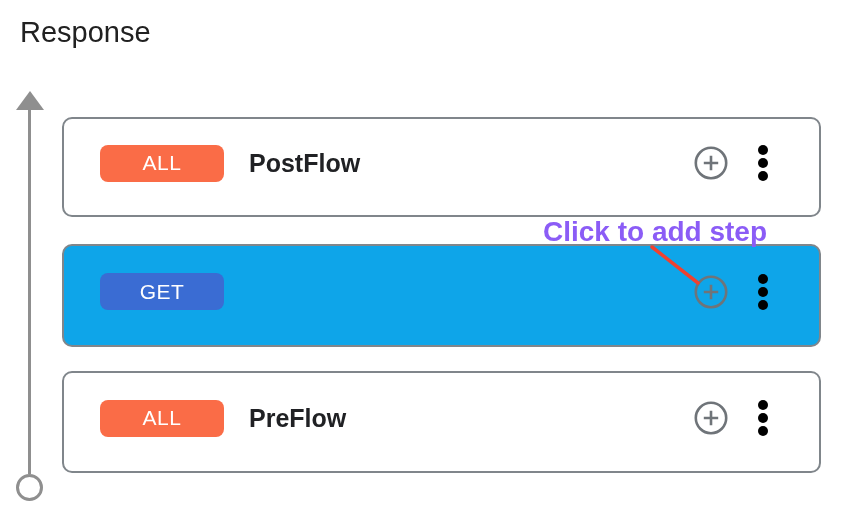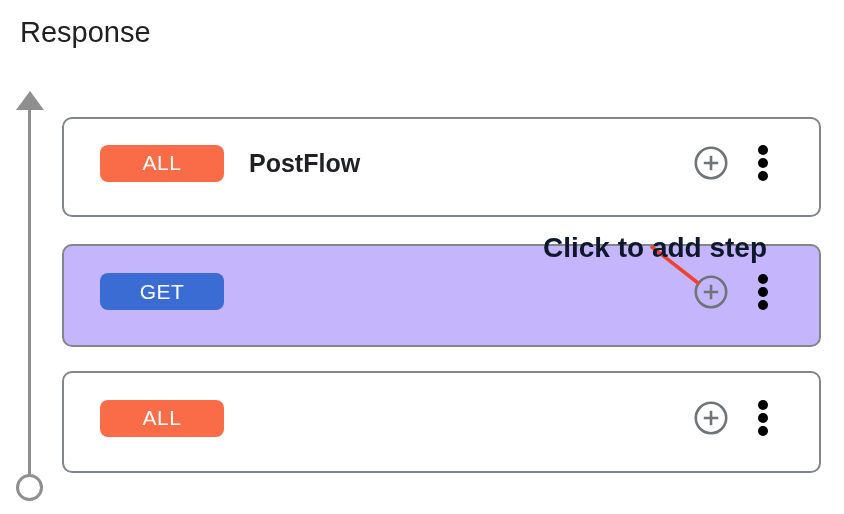--- a/index.html
+++ b/index.html
@@ -158,56 +158,57 @@
       <button class="icon-btn">
         <svg width="12" height="38" viewBox="0 0 12 38">
           <circle cx="6" cy="6" r="5"></circle>
             <circle cx="6" cy="19" r="5"></circle>
             <circle cx="6" cy="32" r="5"></circle>
         </svg>
       </button>
     </span>
   </div>
 
-  <div class="flow-card card-2" style="background: #c4b5fd; gap: 23px;">
+  <div class="flow-card card-2" style="background: #0ea5e9; gap: 23px;">
     <span class="method-badge" style="background: rgb(58, 108, 211);">GET</span>
     <span class="icon-group">
       <button class="icon-btn">
         <svg width="36" height="36" viewBox="0 0 36 36">
           <circle cx="18" cy="18" r="15.2" fill="none" stroke="currentColor" stroke-width="2.6"></circle>
           <path d="M18 10.8 V25.2 M10.8 18 H25.2" stroke="currentColor" stroke-width="2.6" fill="none"></path>
         </svg>
       </button>
       <button class="icon-btn">
         <svg width="12" height="38" viewBox="0 0 12 38">
           <circle cx="6" cy="6" r="5"></circle>
             <circle cx="6" cy="19" r="5"></circle>
             <circle cx="6" cy="32" r="5"></circle>
         </svg>
       </button>
     </span>
   </div>
 
   <div class="flow-card card-3">
     <span class="method-badge" style="background: rgb(250, 108, 71);">ALL</span>
+    <span class="flow-name">PreFlow</span>
     <span class="icon-group">
       <button class="icon-btn">
         <svg width="36" height="36" viewBox="0 0 36 36">
           <circle cx="18" cy="18" r="15.2" fill="none" stroke="currentColor" stroke-width="2.6"></circle>
           <path d="M18 10.8 V25.2 M10.8 18 H25.2" stroke="currentColor" stroke-width="2.6" fill="none"></path>
         </svg>
       </button>
       <button class="icon-btn">
         <svg width="12" height="38" viewBox="0 0 12 38">
           <circle cx="6" cy="6" r="5"></circle>
             <circle cx="6" cy="19" r="5"></circle>
             <circle cx="6" cy="32" r="5"></circle>
         </svg>
       </button>
     </span>
   </div>
 
-  <div class="annotation-text" style="color: #0f172a; margin-top: 16px;">Click to add step</div>
+  <div class="annotation-text" style="color: #8b5cf6;">Click to add step</div>
   <svg class="annotation-arrow-svg">
     <line id="annotation-line" x1="652" y1="247" x2="698" y2="283" stroke-width="3.5" stroke-linecap="round" stroke="#ef4130"></line>
   </svg>
 
 </div>
 
 </body></html>

